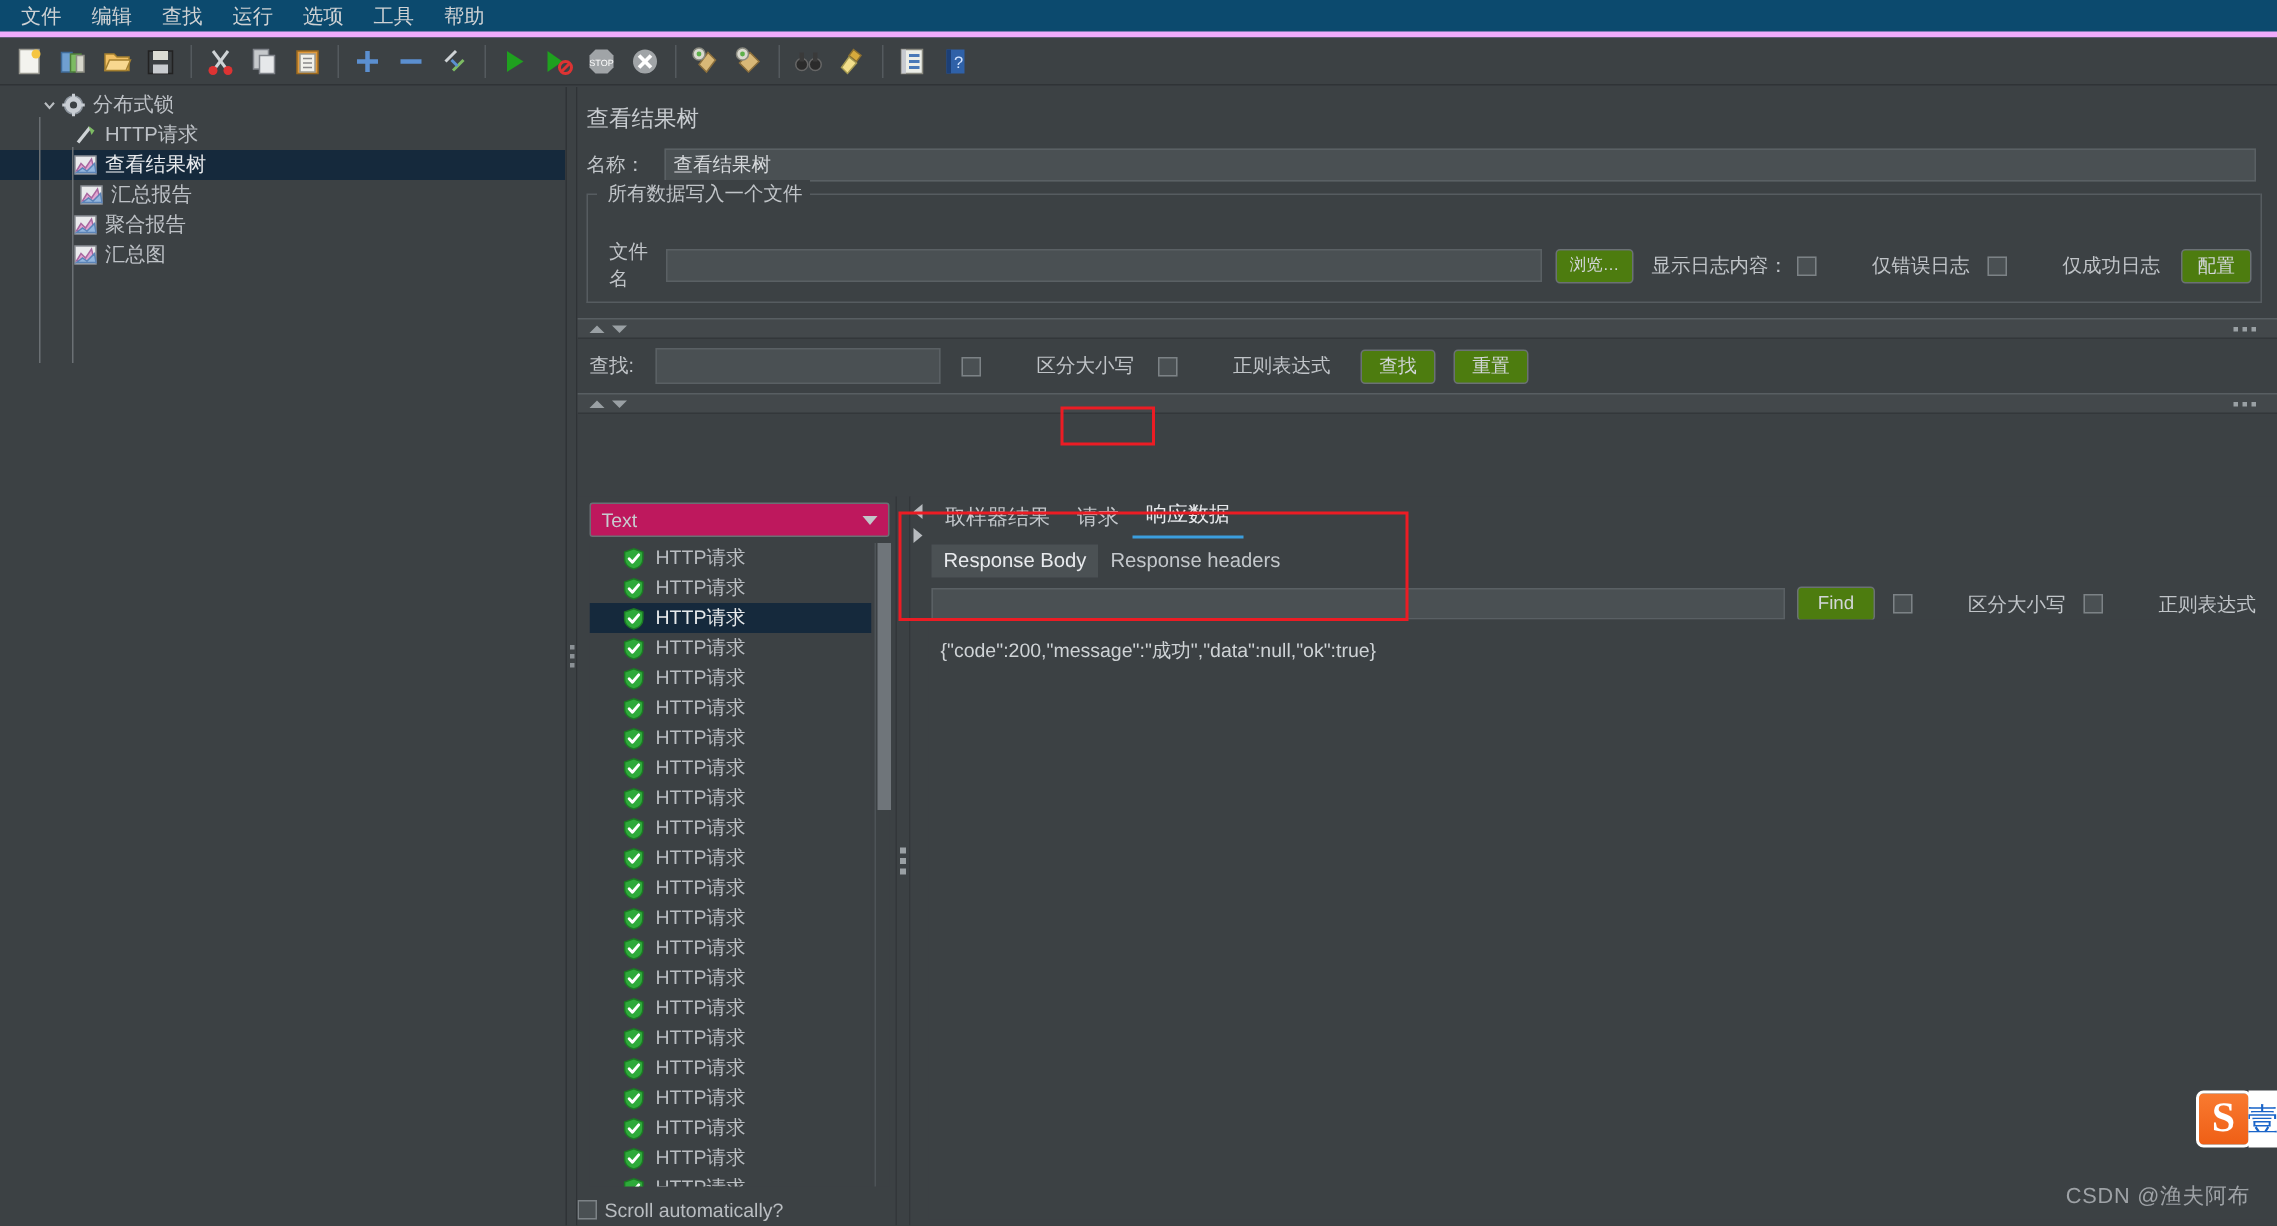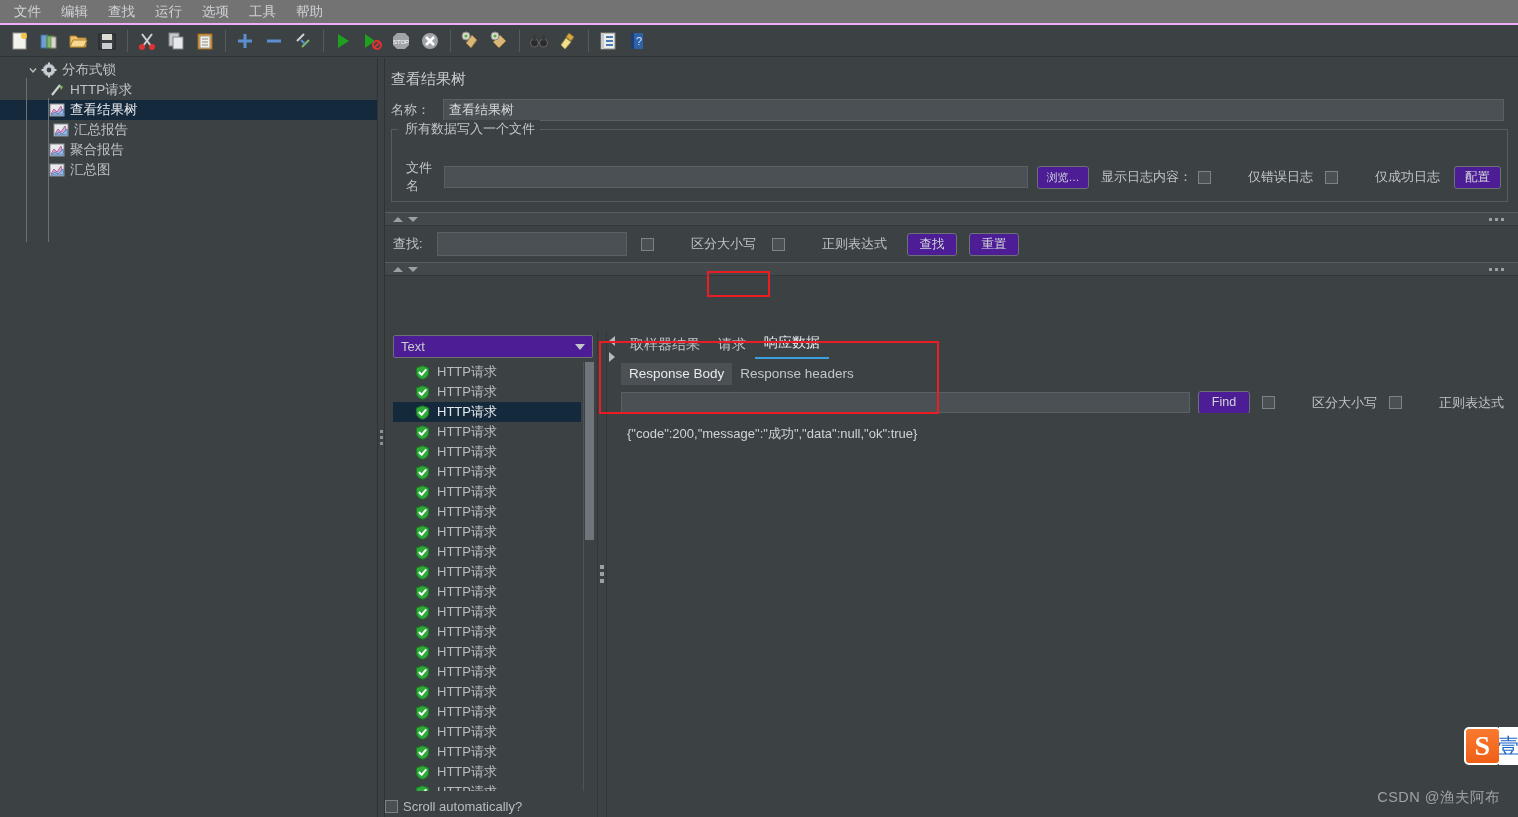--- a/index.html
+++ b/index.html
@@ -13,25 +13,25 @@
   .app {
     position: relative;
     width: 1518px; height: 817px;
     background: #3c4144;
     color: #bdc1c6;
   }
 
   
   .menubar {
     height: 25px;
-    background: #737373;
+    background: #0c4a6e;
     display: flex;
     align-items: center;
     padding-left: 4px;
-    border-bottom: 2px solid #f0abfc;
+    border-bottom: 4px solid #f0abfc;
   }
   .menu-item {
     font-size: 13.5px;
     color: #cfd2d4;
     padding: 2px 10px;
     cursor: default;
     line-height: 18px;
   }
 
   
@@ -163,21 +163,21 @@
     color: #c0c4c8;
   }
   .group-top-left {
     position: absolute; top: 0; left: 0; width: 6px; height: 1px; background: #565c60;
   }
   .group-top-right {
     position: absolute; top: 0; left: 84px; right: 0; height: 1px; background: #565c60;
   }
 
   .btn {
-    background: #4c1d95;
+    background: #4d7c0f;
     border: 1px solid #6b7175;
     color: #d2d6d9;
     font-size: 12.5px;
     border-radius: 3px;
     padding: 3px 10px;
     cursor: default;
     font-family: "Liberation Sans", sans-serif;
     line-height: 15px;
   }
   .btn.small { font-size: 11px; padding: 3px 8px; }
@@ -228,21 +228,21 @@
     display: flex;
   }
   .results-left {
     width: 212px;
     position: relative;
     background: #3c4144;
     padding: 4px 4px 0 8px;
   }
   .combo {
     height: 23px;
-    background: #4c1d95;
+    background: #be185d;
     border: 1px solid #6a7074;
     border-radius: 2px;
     display: flex; align-items: center;
     padding: 0 4px 0 7px;
     font-size: 13px;
     color: #c8ccd0;
     position: relative;
   }
   .combo .caret {
     position: absolute; right: 7px;

